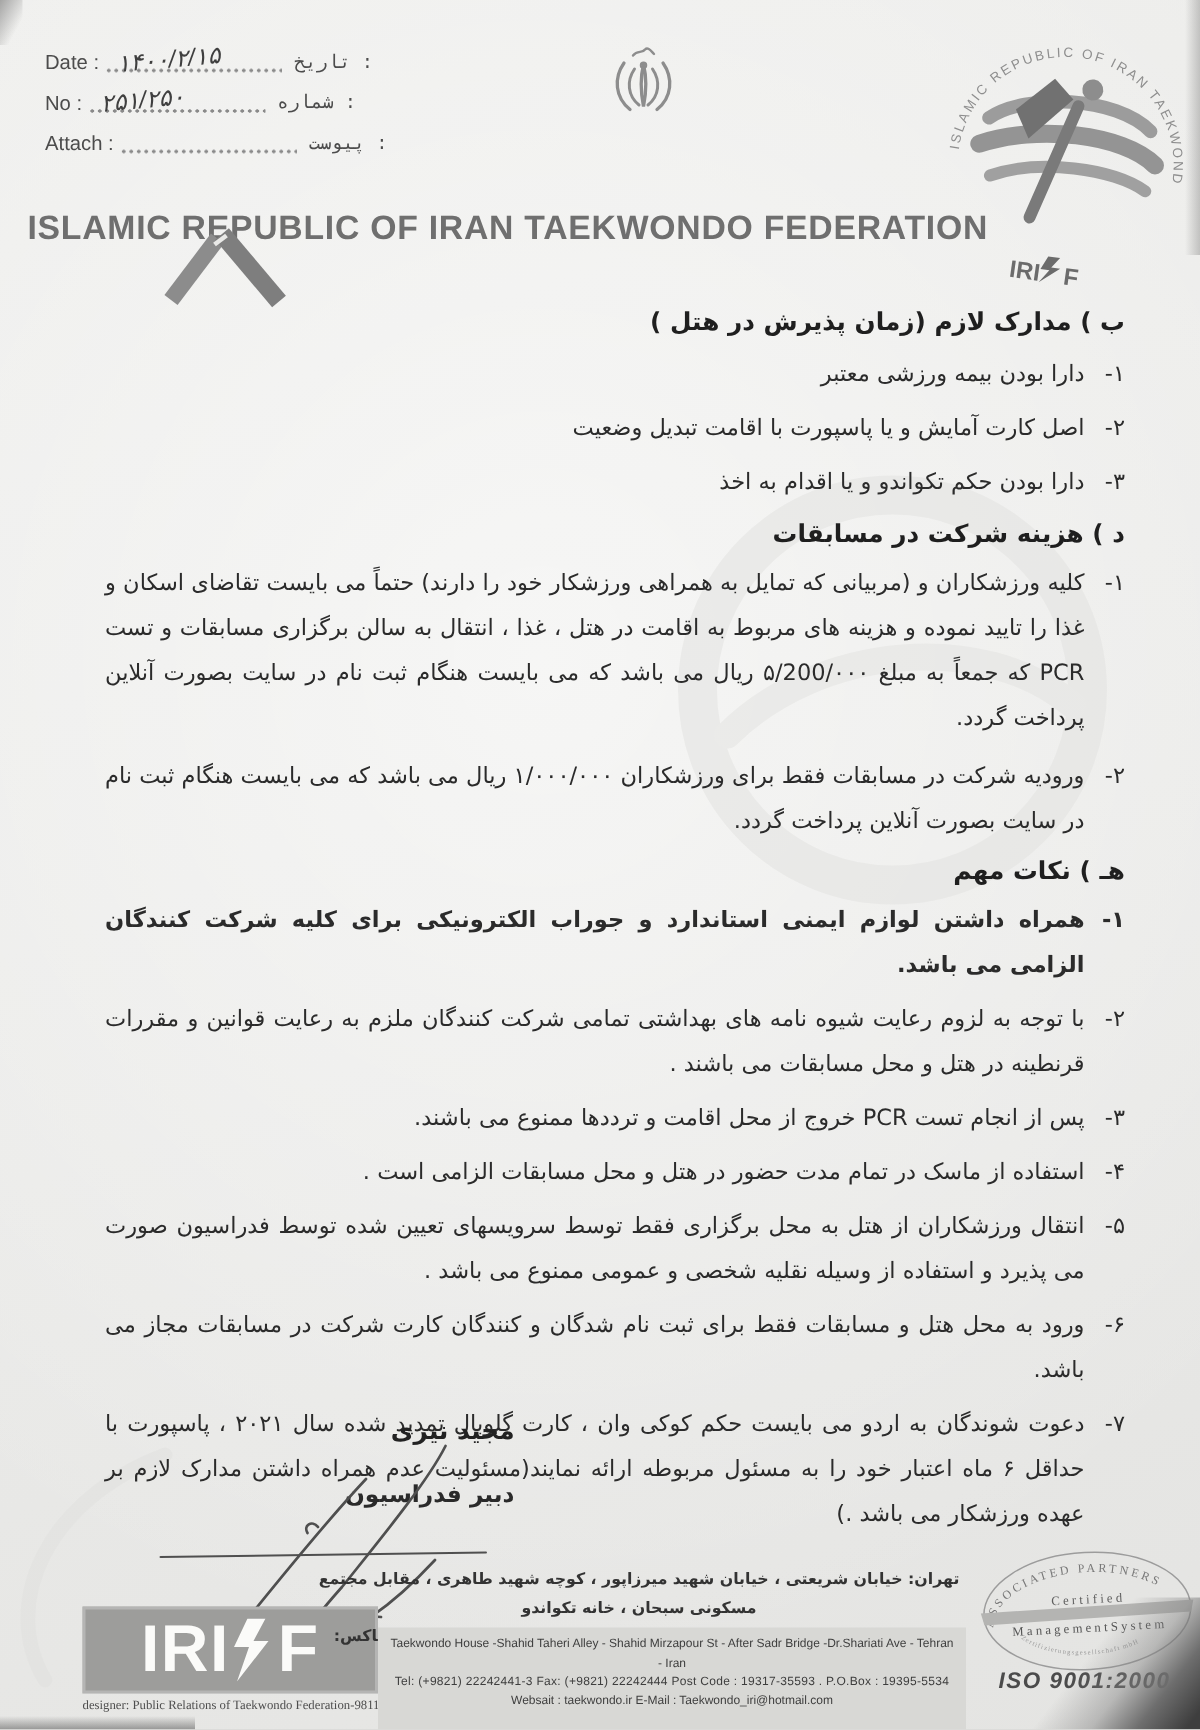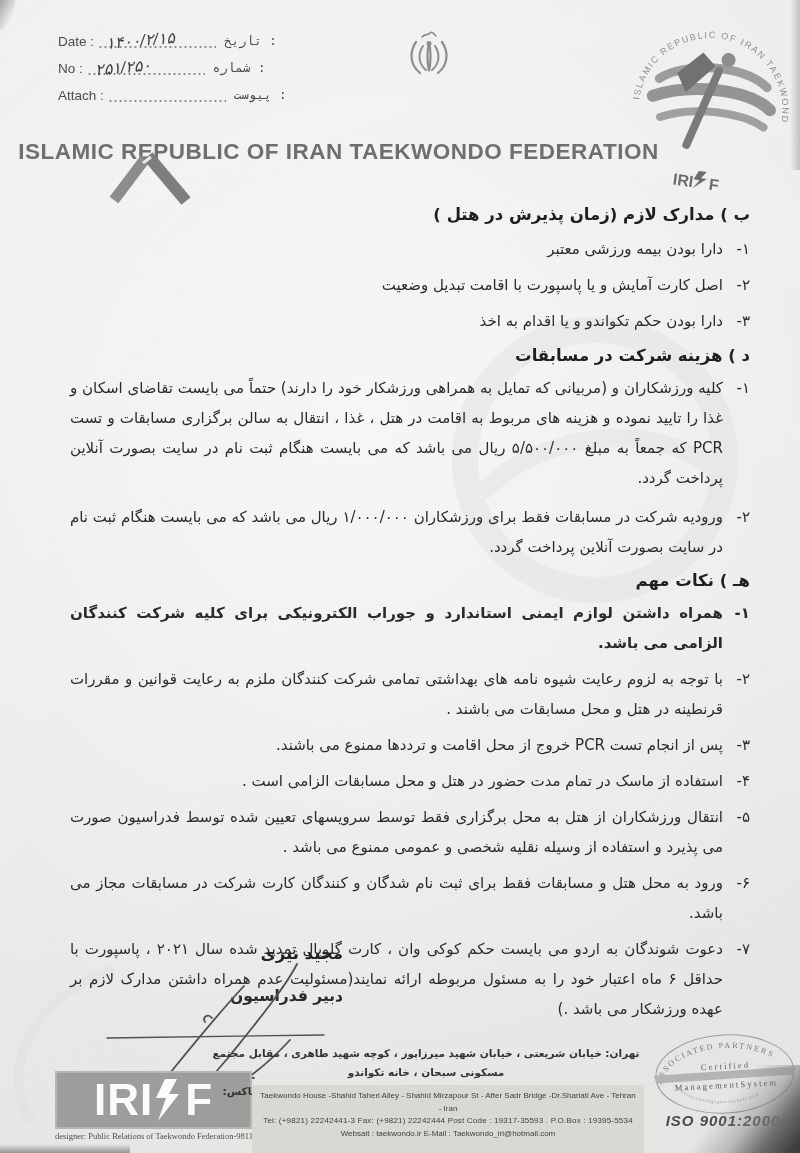--- a/index.html
+++ b/index.html
@@ -7,21 +7,21 @@
   .paper {
     position:relative; width:800px; height:1153px;
     background:
       radial-gradient(130% 95% at 45% 38%, rgba(255,255,255,.55), rgba(255,255,255,0) 62%),
       linear-gradient(160deg, #efefed 0%, #eaeae8 55%, #e4e4e2 100%);
     overflow:hidden;
     font-family:"DejaVu Sans", sans-serif;
     color:#2d2d2d;
   }
   
-  .fields { position:absolute; left:30px; top:33px;margin-left:28px; }
+  .fields { position:absolute; left:30px; top:33px; }
   .frow { display:flex; align-items:flex-end; margin-bottom:11px; font-family:"Liberation Sans", sans-serif; font-size:13.5px; color:#4c4c4c; }
   .flabel { white-space:nowrap; }
   .flabel.fa { font-family:Liberation Mono, monospace; font-size:12.5px; margin-left:4px; direction:rtl; }
   .fdots { position:relative; display:inline-block; width:118px; height:15px; margin:0 4px;
     background-image:radial-gradient(circle, #8a8a8a 1px, transparent 1.2px);
     background-size:5px 4px; background-position:0 100%; background-repeat:repeat-x; }
   .hand { position:absolute; left:8px; bottom:-1px; white-space:nowrap;
     font-size:16px; font-style:italic; color:#3f3f3f; transform:rotate(-5deg); letter-spacing:1px; }
   
   .emblem { position:absolute; left:403px; top:30px; }
@@ -172,21 +172,21 @@
       <div class="item">
         <span class="num">۳-</span>
         <span class="txt">دارا بودن حکم تکواندو و یا اقدام به اخذ</span>
       </div>
     </div>
 
     <div class="sec-d">
       <div class="sec-head">د ) هزینه شرکت در مسابقات</div>
       <div class="item">
         <span class="num">۱-</span>
-        <span class="txt">کلیه ورزشکاران و (مربیانی که تمایل به همراهی ورزشکار خود را دارند) حتماً می بایست تقاضای اسکان و غذا را تایید نموده و هزینه های مربوط به اقامت در هتل ، غذا ، انتقال به سالن برگزاری مسابقات و تست PCR که جمعاً به مبلغ ۵/۵۰۰/۰۰۰ ریال می باشد که می بایست هنگام ثبت نام در سایت بصورت آنلاین پرداخت گردد.</span>
+        <span class="txt">کلیه ورزشکاران و (مربیانی که تمایل به همراهی ورزشکار خود را دارند) حتماً می بایست تقاضای اسکان و غذا را تایید نموده و هزینه های مربوط به اقامت در هتل ، غذا ، انتقال به سالن برگزاری مسابقات و تست PCR که جمعاً به مبلغ ۵/200/۰۰۰ ریال می باشد که می بایست هنگام ثبت نام در سایت بصورت آنلاین پرداخت گردد.</span>
       </div>
       <div class="item">
         <span class="num">۲-</span>
         <span class="txt">ورودیه شرکت در مسابقات فقط برای ورزشکاران ۱/۰۰۰/۰۰۰ ریال می باشد که می بایست هنگام ثبت نام در سایت بصورت آنلاین پرداخت گردد.</span>
       </div>
     </div>
 
     <div class="sec-h">
       <div class="sec-head">هـ ) نکات مهم</div>
       <div class="item bold">

